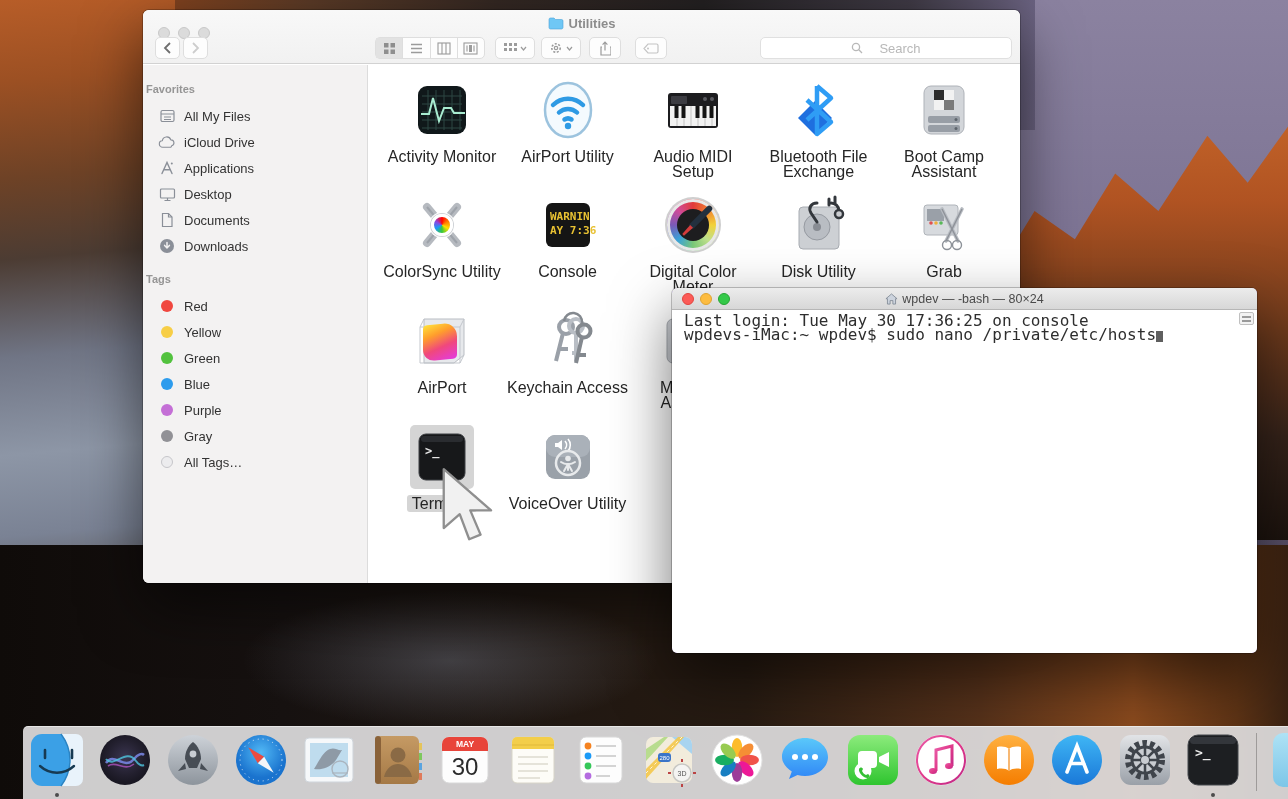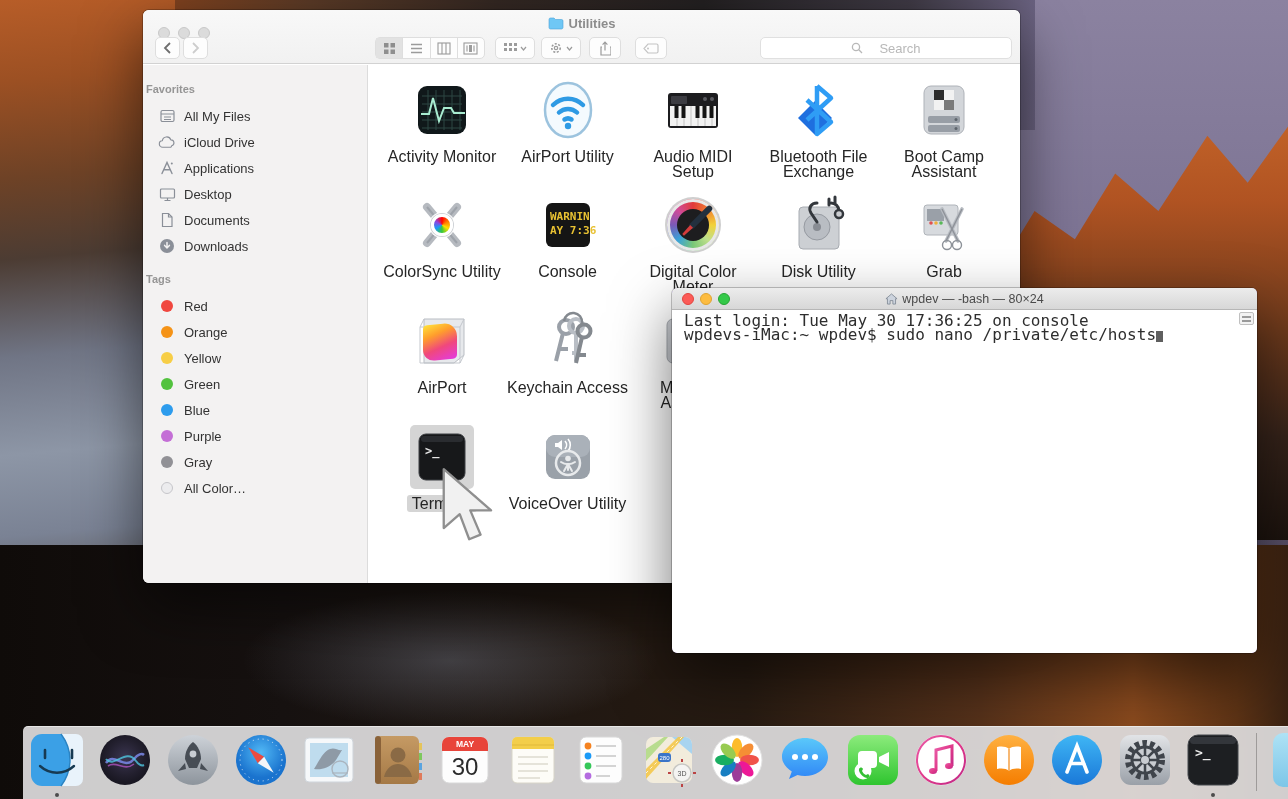--- a/index.html
+++ b/index.html
@@ -269,24 +269,20 @@
           </span>
           <span>Downloads</span>
         </div>
         <div class="sb-gap"></div>
         <div class="sb-header">Tags</div>
         <div class="sb-item">
           <span class="tag-dot" style="background: rgb(240, 71, 63);"></span>
           <span>Red</span>
         </div>
         <div class="sb-item">
-          <span class="tag-dot" style="background: rgb(245, 147, 23);"></span>
-          <span>Orange</span>
-        </div>
-        <div class="sb-item">
           <span class="tag-dot" style="background: rgb(247, 206, 70);"></span>
           <span>Yellow</span>
         </div>
         <div class="sb-item">
           <span class="tag-dot" style="background: rgb(82, 194, 62);"></span>
           <span>Green</span>
         </div>
         <div class="sb-item">
           <span class="tag-dot" style="background: rgb(45, 156, 237);"></span>
           <span>Blue</span>
@@ -294,21 +290,21 @@
         <div class="sb-item">
           <span class="tag-dot" style="background: rgb(196, 111, 214);"></span>
           <span>Purple</span>
         </div>
         <div class="sb-item">
           <span class="tag-dot" style="background: rgb(145, 145, 150);"></span>
           <span>Gray</span>
         </div>
         <div class="sb-item">
           <span class="tag-dot" style="background: rgb(236, 236, 238); border: 1px solid rgb(198, 198, 202);"></span>
-          <span>All Color…</span>
+          <span>All Tags…</span>
         </div>
       </div>
     <div id="apps">
         <div class="app-cell" style="left: 13px; top: 13px;">
           <div class="app-ico">
             <svg viewBox="0 0 64 64">
               <rect x="8" y="8" width="48" height="48" rx="9" fill="#10181a"></rect>
               <path d="M12 18h40M12 26h40M12 34h40M12 42h40M12 50h40M18 12v40M26 12v40M34 12v40M42 12v40M50 12v40" stroke="#2c4742" stroke-width="1"></path>
               <path d="M11 36h8l4-16 6 23 5-13h7l3 5h11" stroke="#a8ecd0" stroke-width="2" fill="none"></path>
             </svg>

